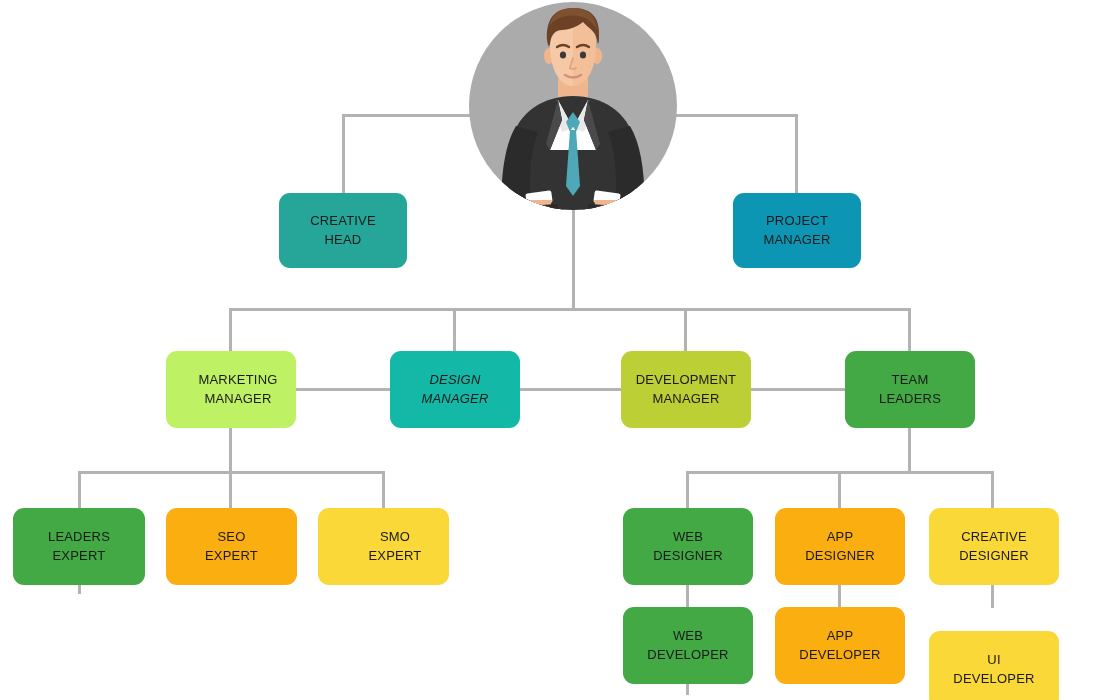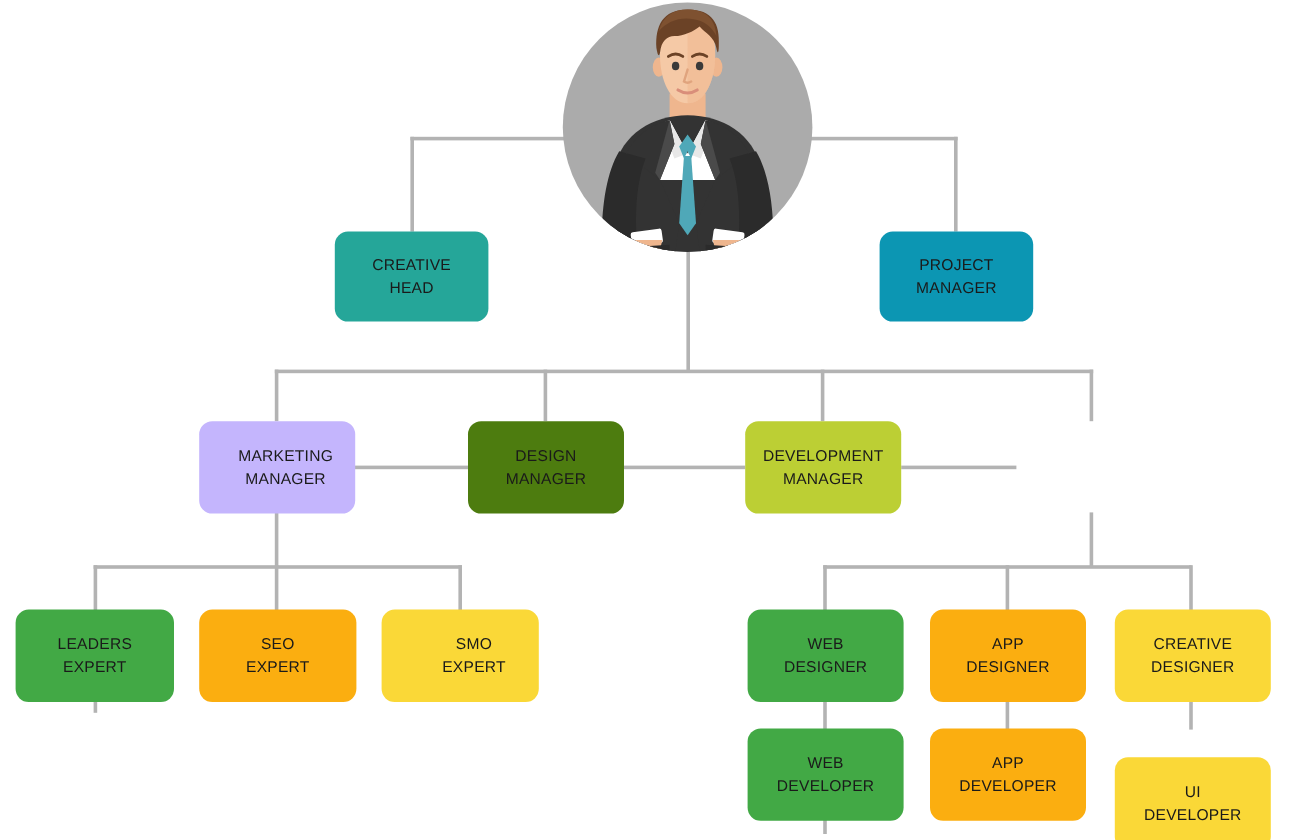--- a/index.html
+++ b/index.html
@@ -163,35 +163,39 @@
   <div class="node" style="left:279px; top:193px; width:128px; height:75px; background:#25A699;">
     <span class="node-label">CREATIVE
 HEAD</span>
   </div>
 
   <div class="node" style="left:733px; top:193px; width:128px; height:75px; background:#0C96B3;">
     <span class="node-label">PROJECT
 MANAGER</span>
   </div>
 
-  <div class="node" style="left:166px; top:351px; width:130px; height:77px; background:#c4b5fd;padding-left:20px;">
+  <div class="node" style="left:166px; top:351px; width:130px; height:77px; background:#bef264;padding-left:20px;">
     <span class="node-label">MARKETING
 MANAGER</span>
   </div>
 
-  <div class="node" style="left:390px; top:351px; width:130px; height:77px; background:#4d7c0f;">
+  <div class="node" style="left:390px; top:351px; width:130px; height:77px; background:#14b8a6;font-style:italic;">
     <span class="node-label">DESIGN
 MANAGER</span>
   </div>
 
   <div class="node" style="left:621px; top:351px; width:130px; height:77px; background:#BCCF34;">
     <span class="node-label">DEVELOPMENT
 MANAGER</span>
   </div>
 
+  <div class="node" style="left:845px; top:351px; width:130px; height:77px; background:#42A945;">
+    <span class="node-label">TEAM
+LEADERS</span>
+  </div>
 
   <div class="node" style="left:13px; top:508px; width:132px; height:77px; background:#42A945;">
     <span class="node-label">LEADERS
 EXPERT</span>
   </div>
 
   <div class="node" style="left:166px; top:508px; width:131px; height:77px; background:#FBAE10;">
     <span class="node-label">SEO
 EXPERT</span>
   </div>

